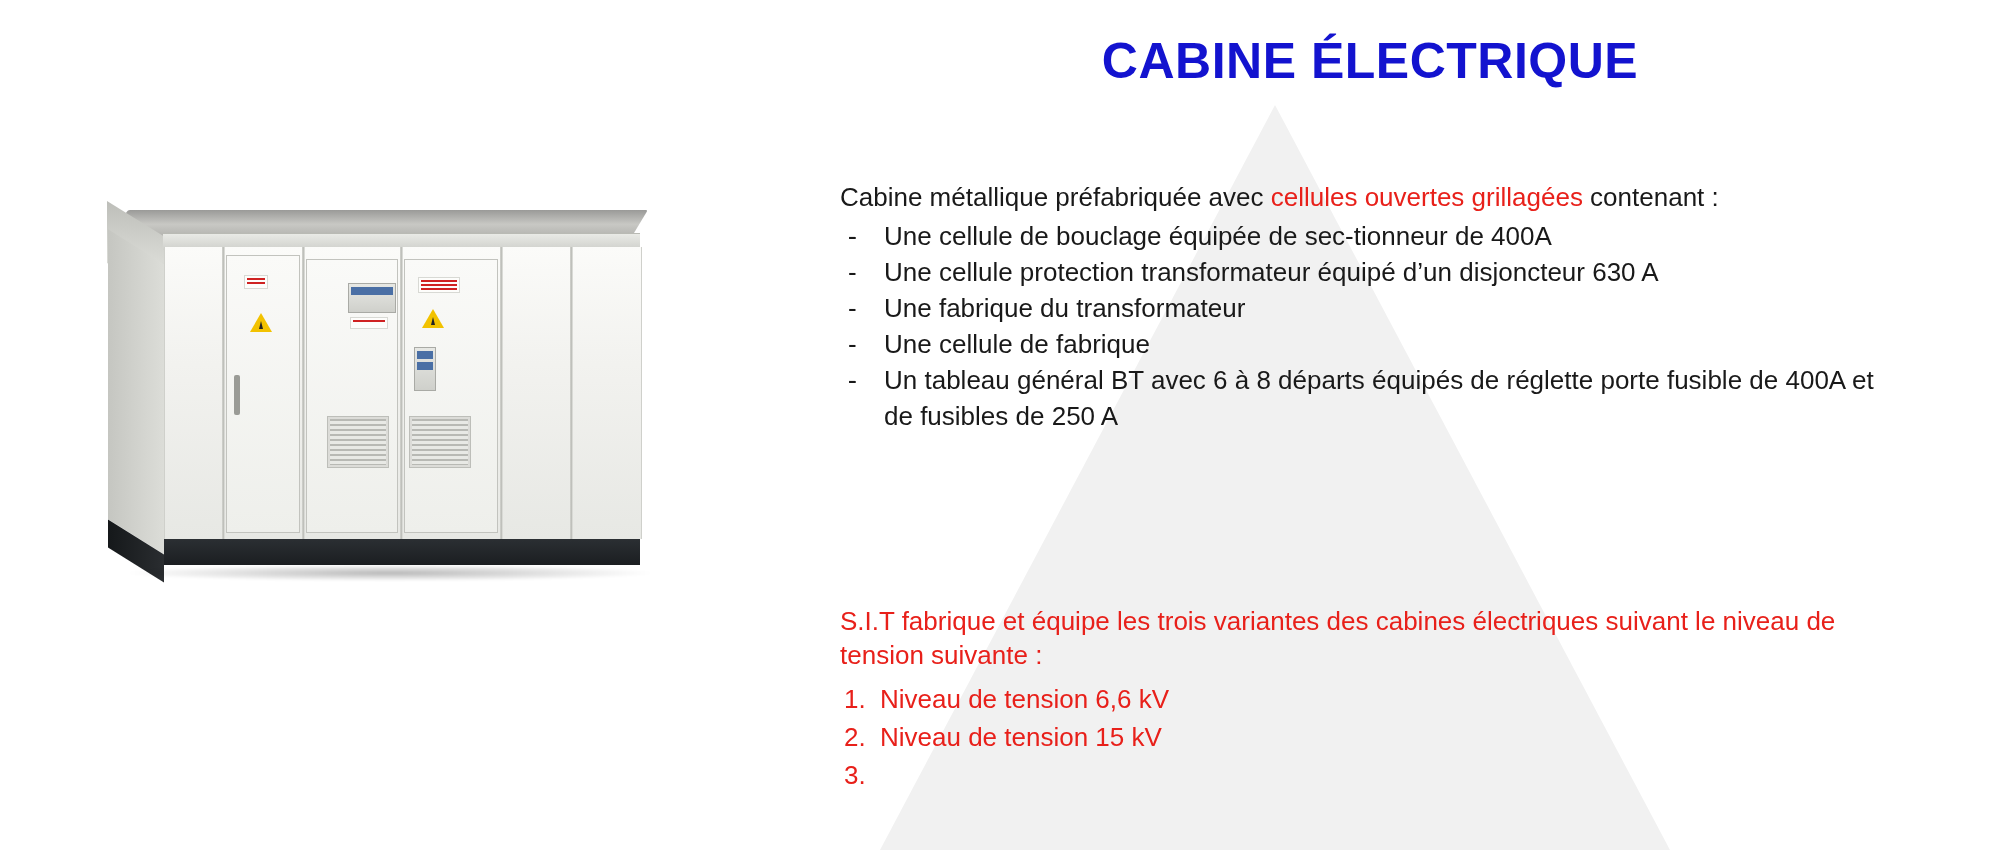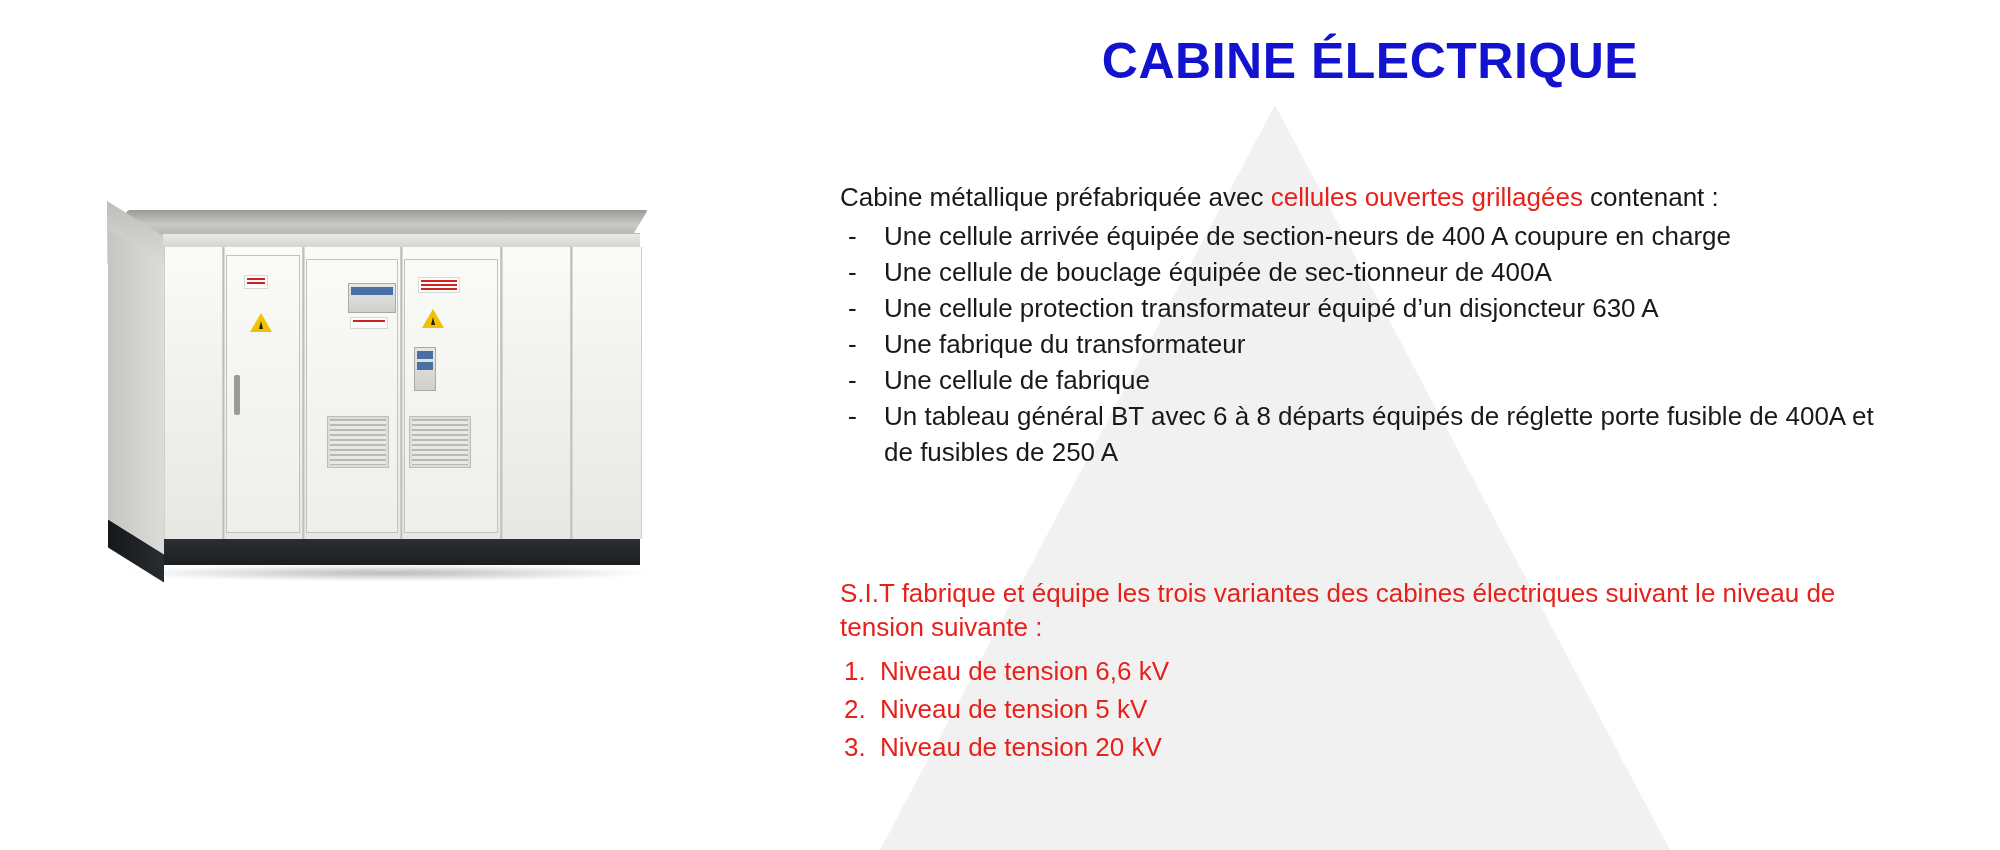--- a/index.html
+++ b/index.html
@@ -199,21 +199,21 @@
   }
   ul.bullets li .dash {
     position: absolute;
     left: 8px;
     top: 0;
     color: #191919;
   }
   .red-block {
     position: absolute;
     left: 840px;
-    top: 576px;
+    top: 604px;
     width: 1060px;
     color: #e8201a;
     z-index: 2;
   }
   .red-block .lead {
     font-size: 26px;
     line-height: 34px;
   }
   ol.numbers {
     list-style: none;
@@ -294,32 +294,32 @@
   </div>
 
   <div class="title">CABINE ÉLECTRIQUE</div>
 
   <div class="body-block">
     <div class="intro">
       <span>Cabine métallique préfabriquée avec </span><span class="hl">cellules ouvertes grillagées</span><span> contenant :</span>
     </div>
 
     <ul class="bullets">
-      <li><span class="dash">-</span><span>Une cellule arrivée équipée de section-neurs de 400 A coupure en charge</span></li>
+      <li><span class="dash">-</span></li>
       <li><span class="dash">-</span><span>Une cellule de bouclage équipée de sec-tionneur de 400A</span></li>
       <li><span class="dash">-</span><span>Une cellule protection transformateur équipé d’un disjoncteur 630 A</span></li>
       <li><span class="dash">-</span><span>Une fabrique du transformateur</span></li>
       <li><span class="dash">-</span><span>Une cellule de fabrique</span></li>
       <li><span class="dash">-</span></li>
       <li><span class="dash">-</span><span>Un tableau général BT avec 6 à 8 départs équipés de réglette porte fusible de 400A et de fusibles de 250 A</span></li>
     </ul>
   </div>
 
   <div class="red-block">
     <div class="lead">S.I.T fabrique et équipe les trois variantes des cabines électriques suivant le niveau de tension suivante :</div>
     <ol class="numbers">
       <li><span class="num">1.</span><span>Niveau de tension 6,6 kV</span></li>
-      <li><span class="num">2.</span><span>Niveau de tension 5 kV</span></li>
-      <li><span class="num">3.</span><span>Niveau de tension 20 kV</span></li>
+      <li><span class="num">2.</span><span>Niveau de tension 15 kV</span></li>
+      <li><span class="num">3.</span></li>
     </ol>
   </div>
 
 </div>
 
 </body></html>

